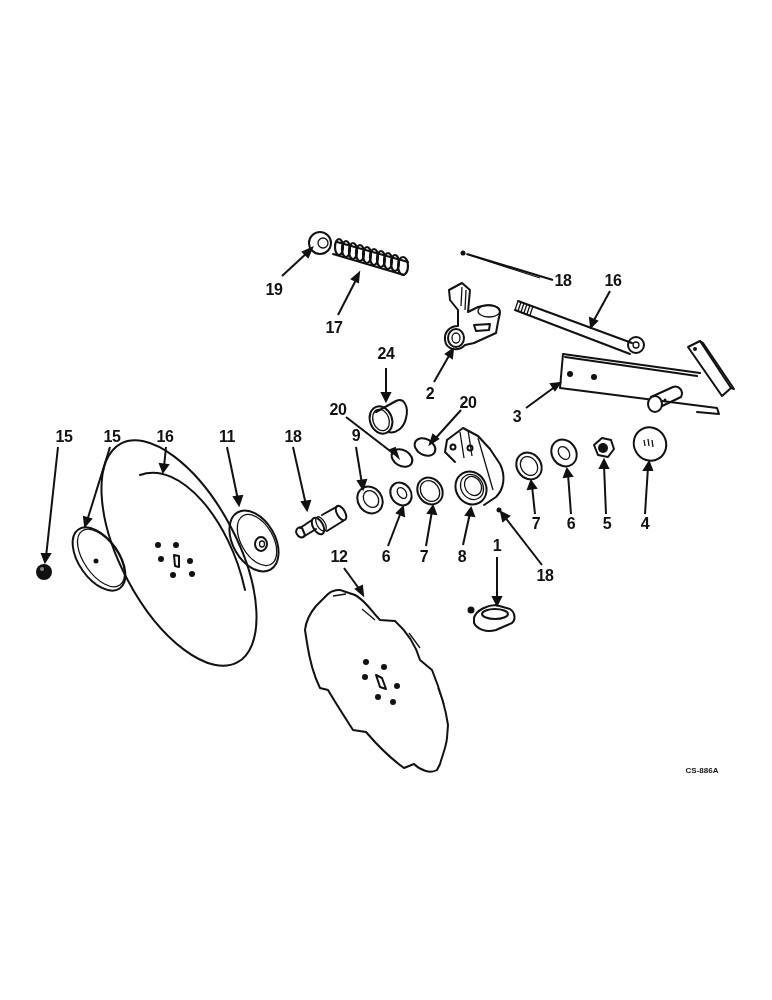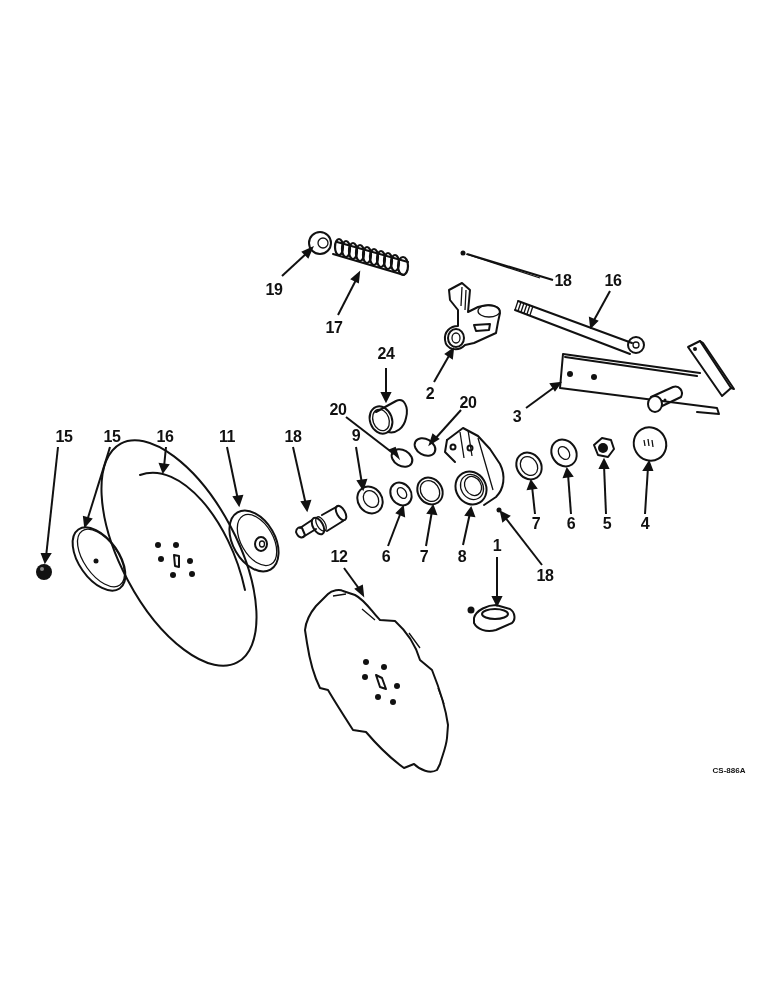--- a/index.html
+++ b/index.html
@@ -1,19 +1,19 @@
 <!DOCTYPE html>
 <html><head>
 <meta charset="utf-8">
 <style>
   html, body { margin: 0; padding: 0; background: #ffffff; }
   body { width: 772px; height: 1000px; position: relative; overflow: hidden; font-family: "Liberation Sans", sans-serif; }
   #diagram { position: absolute; left: 0; top: 0; width: 772px; height: 1000px; }
   .label { position: absolute; font-family: "Liberation Sans", sans-serif; font-weight: bold; font-size: 16px; color: #111; line-height: 1; transform: translate(-50%, -50%); white-space: nowrap; letter-spacing: -0.5px; }
-  .code { position: absolute; font-family: "Liberation Sans", sans-serif; font-weight: bold; font-size: 8px; color: #111; white-space: nowrap; transform: translate(-50%, -50%); margin-left: 27px; }
+  .code { position: absolute; font-family: "Liberation Sans", sans-serif; font-weight: bold; font-size: 8px; color: #111; white-space: nowrap; transform: translate(-50%, -50%); }
   svg .ln { stroke: #111; stroke-width: 2; fill: none; stroke-linecap: round; stroke-linejoin: round; }
   svg .thin { stroke: #111; stroke-width: 1.3; fill: none; }
   svg .fill { fill: #111; }
   svg .wh { fill: #fff; stroke: #111; stroke-width: 2; }
 </style>
 </head>
 <body>
 
 <div id="diagram">
 <svg width="772" height="1000" viewBox="0 0 772 1000" xmlns="http://www.w3.org/2000/svg">

